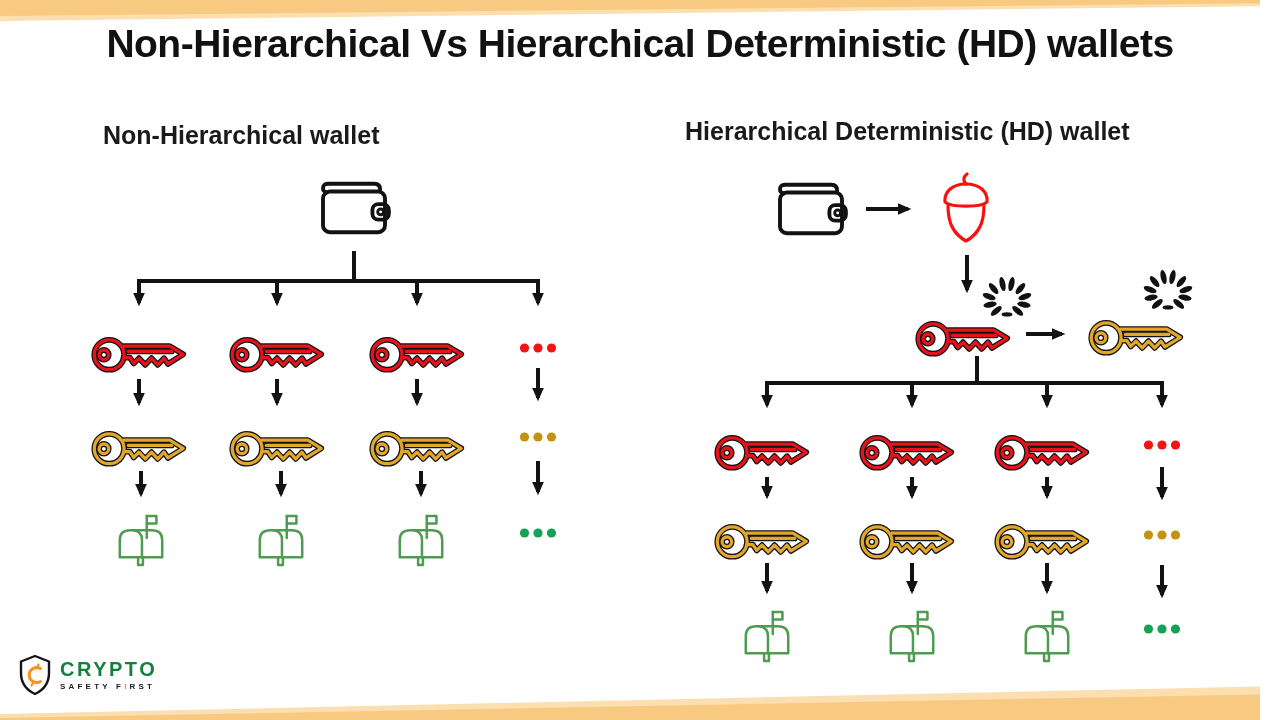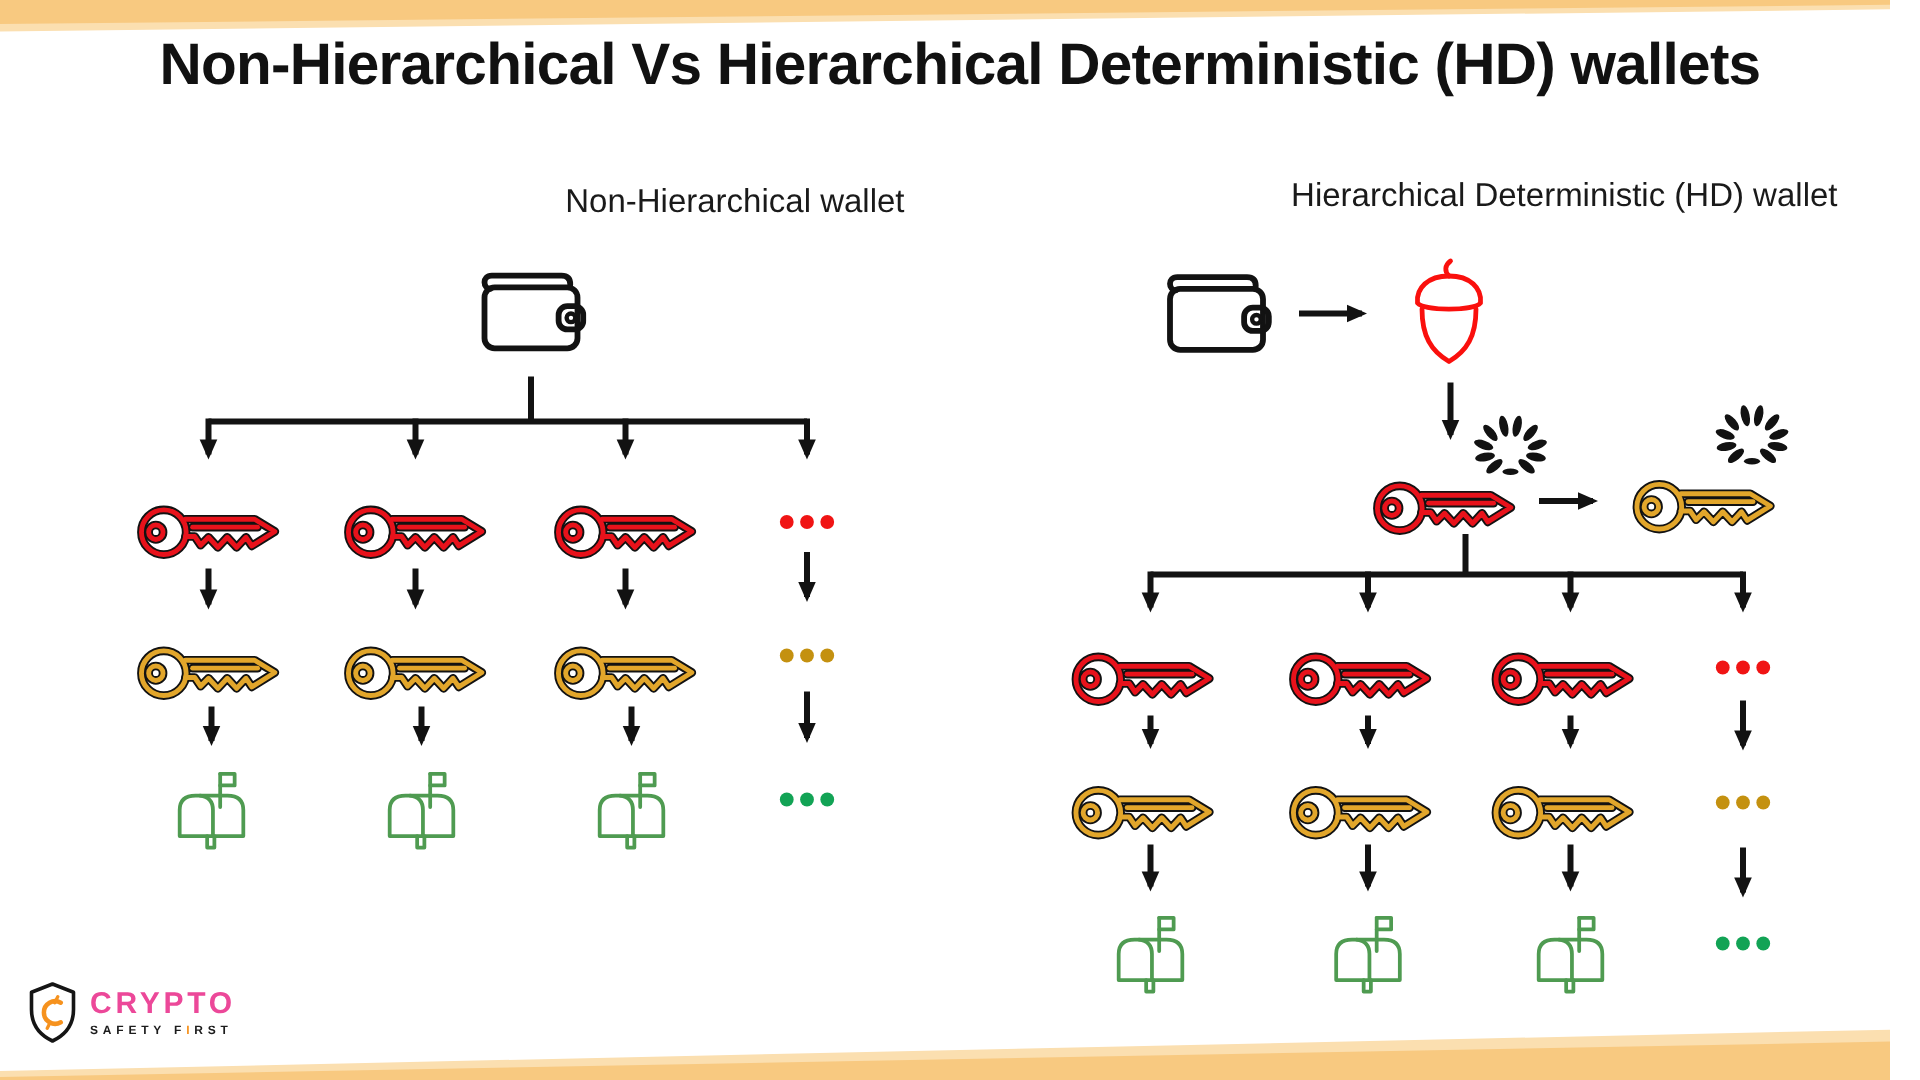--- a/index.html
+++ b/index.html
@@ -6,26 +6,26 @@
   .stage-wrap{
     position:relative;width:1260px;height:720px;background:#fff;overflow:hidden;
     font-family:"Liberation Sans",sans-serif;
   }
   svg.stage{position:absolute;left:0;top:0;width:1280px;height:720px;}
   .st{stroke:#121212;stroke-width:4;fill:none;}
   .title{
     position:absolute;top:22px;left:0;width:1280px;margin:0;text-align:center;
     font-size:39px;font-weight:800;color:#111;letter-spacing:-0.5px;
   }
-  .heading{position:absolute;font-size:22px;color:#1a1a1a;text-align:right;font-weight:400;}
+  .heading{position:absolute;font-size:25px;color:#1a1a1a;text-align:left;font-weight:700;}
   .heading-left{left:103px;top:121px;width:500px;}
   .heading-right{left:685px;top:117px;width:540px;}
   .logo{position:absolute;left:18px;top:654px;display:flex;align-items:center;gap:8px;}
   .logo-text{display:flex;flex-direction:column;justify-content:center;}
-  .logo-name{font-size:20px;font-weight:bold;color:#ec4899;letter-spacing:2.5px;line-height:1.05;}
+  .logo-name{font-size:20px;font-weight:bold;color:#15803d;letter-spacing:2.5px;line-height:1.05;}
   .logo-tagline{font-size:8px;font-weight:bold;color:#1c1c1c;letter-spacing:3.2px;margin-top:2px;}
   .logo-tagline .acc{color:#F6921E;}
 </style>
 </head>
 <body>
 
 <div class="stage-wrap">
 
 <svg class="stage" viewBox="0 0 1280 720">
   <defs>

